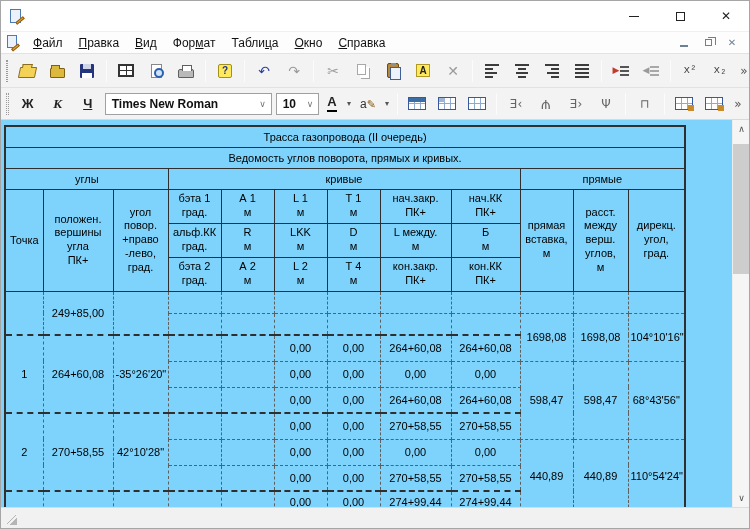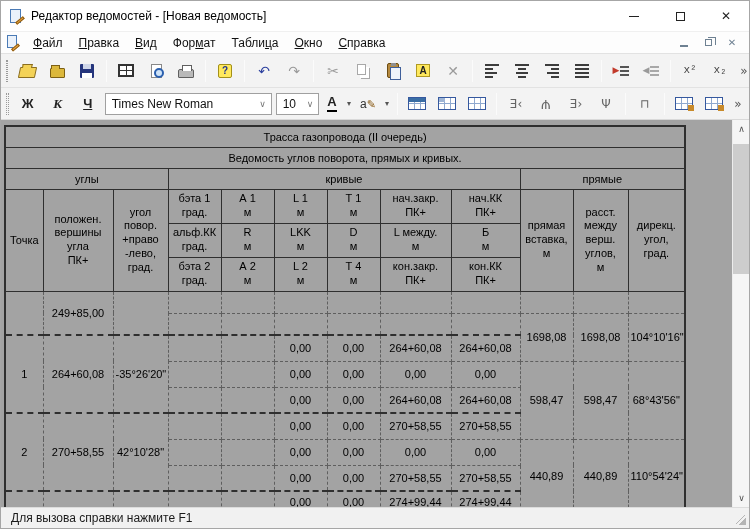--- a/index.html
+++ b/index.html
@@ -107,33 +107,33 @@
   .ic-ind.dis .bars b { background:#a8a8a8; }
   .ic-table { width:18px; height:13px; border:1px solid #35589e; background:
       repeating-linear-gradient(90deg, transparent 0 5px, #8fa9cf 5px 6px),
       repeating-linear-gradient(0deg, transparent 0 5px, #8fa9cf 5px 6px), #fff; }
   .ic-table.hdr-blue::before { content:""; position:absolute; left:0; top:0; width:16px; height:4px; background:#3a6ea5; }
   .ic-table.corner::before { content:""; position:absolute; left:0; top:0; width:6px; height:4px; background:#9fb6d6; }
   .ic-table.arrow-in::after { content:""; position:absolute; right:-2px; bottom:-2px; width:6px; height:6px; background:#c88a2a; }
   .fmt-glyph { font-family:"DejaVu Sans", sans-serif; font-size:12px; color:#666; }
   .combo { height:22px; background:#fff; border:1px solid #a0a0a0; display:flex; align-items:center;
            font-size:12px; color:#111; margin:0 2px; }
-  .combo .val { padding:0 6px; flex:1; white-space:nowrap; overflow:hidden; }
+  .combo .val { padding:0 6px; flex:1; white-space:nowrap; overflow:hidden;font-weight:bold; }
   .combo .carr { width:16px; text-align:center; color:#777; font-size:9px; font-family:"DejaVu Sans",sans-serif; }
   .combo-font { width:230px; } .combo-size { width:46px; }
   .txtbtn { font-weight:bold; font-size:13px; color:#222; }
   .txtbtn.italic { font-style:italic; font-family:"Liberation Serif", serif; }
   .txtbtn.under { text-decoration:underline; }
   .drop { width:12px; } .drop .g { font-size:8px; color:#555; }
   .acolor { font-weight:bold; font-size:13px; color:#222; border-bottom:2px solid #000; line-height:1.1; }
   .apencil { font-size:12px; color:#333; }
   .apencil .pen { font-family:"DejaVu Sans", sans-serif; font-size:11px; color:#8a5a14; }
 
   
-  .docarea { flex:1 1 auto; background:#a3a3a3; position:relative; overflow:hidden; }
+  .docarea { flex:1 1 auto; background:#7dd3fc; position:relative; overflow:hidden; }
   .sheet { margin:5px 0 0 3px; }
   table.vedomost { border-collapse:collapse; table-layout:fixed; width:680px;
       font-size:11px; color:#000; }
   table.vedomost td { overflow:hidden; padding:0 2px; text-align:center; vertical-align:middle; }
   .t-row td, .g-row td, .h-row td { border:1px solid #2f2f2f; }
   .d-row td { border:1px dashed #5f5f5f; }
   table.vedomost { border:2px solid #2f2f2f; }
   .block-start td { border-top:2px dashed #2f2f2f; }
   .t-row { height:21px; } .g-row { height:21px; } .h-row { height:34px; }
   .rh22 { height:22px; } .rh26 { height:26px; }
@@ -163,21 +163,20 @@
 </head>
 <body>
 
 <div class="window">
 
   <div class="titlebar">
     <span class="app-icon">
         <span class="page"></span>
         <span class="pencil"></span>
       </span>
-    <span class="title-text">Редактор ведомостей - [Новая ведомость]</span>
     <div class="win-controls">
       <span class="win-btn">
           <span class="glyph-min"></span>
         </span>
       <span class="win-btn">
           <span class="glyph-max"></span>
         </span>
       <span class="win-btn">
           <span>✕</span>
         </span>
@@ -594,17 +593,16 @@
           <span>∧</span>
         </span>
       <span class="vs-thumb"></span>
       <span class="vs-btn vs-down">
           <span>∨</span>
         </span>
     </div>
   </div>
 
   <div class="statusbar">
-    <div class="sb-panel sb-help">Для вызова справки нажмите F1</div>
     <div class="sb-grip"></div>
   </div>
 
 </div>
 
 </body></html>

